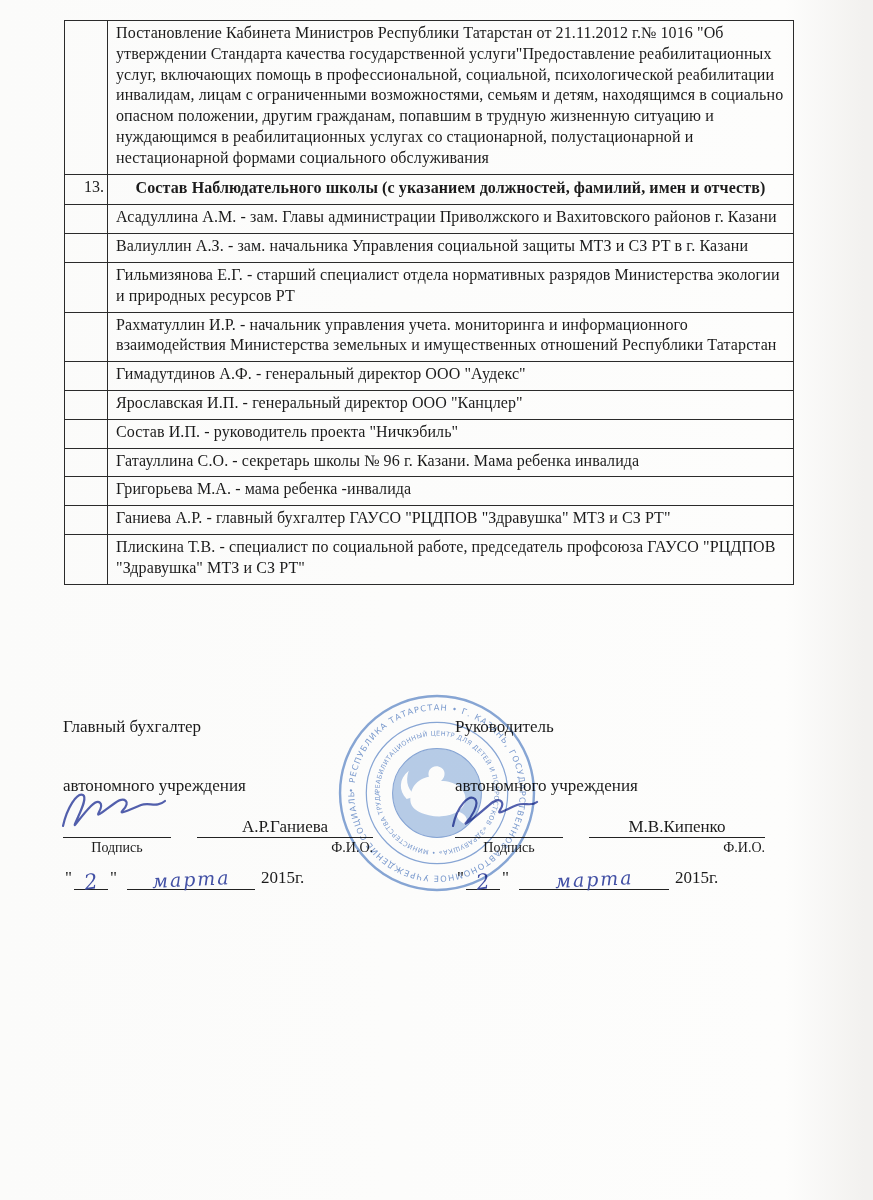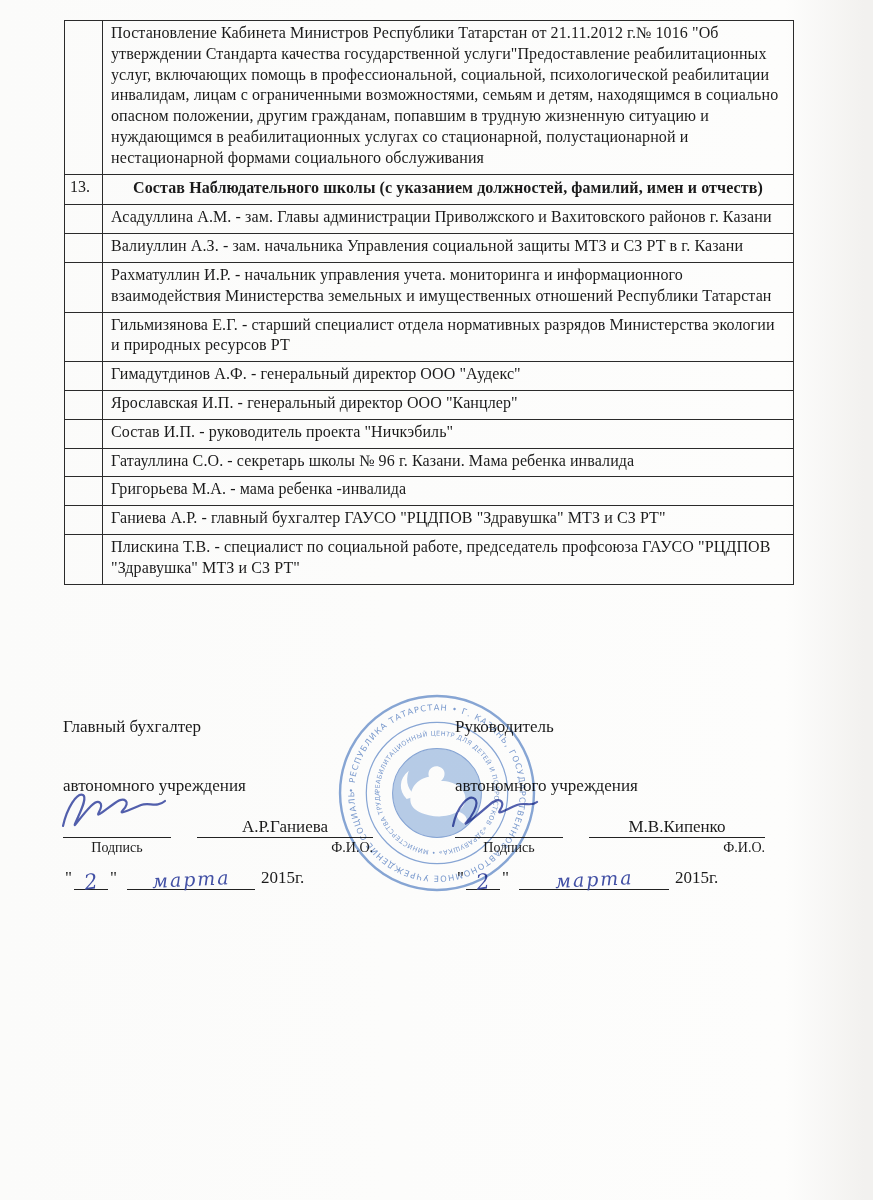--- a/index.html
+++ b/index.html
@@ -10,21 +10,21 @@
     position:relative; overflow:hidden; color:#1b1b1b;
   }
   .page { position:absolute; inset:0; }
 
   
   table.doc-table {
     position:absolute; left:64px; top:20px; width:730px;
     border-collapse:collapse; font-size:16px; line-height:1.3;
   }
   table.doc-table td { border:1.6px solid #2b2b2b; vertical-align:top; }
-  td.num { width:38px; padding:2px 3px 2px 5px; text-align:left; }
+  td.num { width:38px; padding:2px 3px 2px 19px; text-align:left; }
   td.txt { padding:2px 6px 5px 8px; text-align:left; letter-spacing:.1px; }
   tr.hdr td.txt { font-weight:bold; text-align:center; padding:3px 10px 6px 10px; }
 
   
   .sig-block { position:absolute; width:340px; font-size:17px; line-height:1.35; }
   .sig-block.left  { left:63px;  top:680px; }
   .sig-block.right { left:455px; top:680px; }
   .sig-title { display:block;margin-top:36px; }
   .sig-lines { display:flex; align-items:flex-end; margin-top:14px; position:relative; height:26px; }
   .u { border-bottom:1.6px solid #222; display:inline-block; }
@@ -83,26 +83,26 @@
           <td class="txt">Асадуллина А.М. - зам. Главы администрации Приволжского и Вахитовского районов г. Казани</td>
         </tr>
 
         <tr>
           <td class="num"></td>
           <td class="txt">Валиуллин А.З. - зам. начальника Управления социальной защиты МТЗ и СЗ РТ в г. Казани</td>
         </tr>
 
         <tr>
           <td class="num"></td>
+          <td class="txt">Гильмизянова Е.Г. - старший специалист отдела нормативных разрядов Министерства экологии и природных ресурсов РТ</td>
+        </tr>
+
+        <tr>
+          <td class="num"></td>
           <td class="txt">Рахматуллин И.Р. - начальник управления учета. мониторинга и информационного взаимодействия Министерства земельных и имущественных отношений Республики Татарстан</td>
-        </tr>
-
-        <tr>
-          <td class="num"></td>
-          <td class="txt">Гильмизянова Е.Г. - старший специалист отдела нормативных разрядов Министерства экологии и природных ресурсов РТ</td>
         </tr>
 
         <tr>
           <td class="num"></td>
           <td class="txt">Гимадутдинов А.Ф. - генеральный директор ООО "Аудекс"</td>
         </tr>
 
         <tr>
           <td class="num"></td>
           <td class="txt">Ярославская И.П. - генеральный директор ООО "Канцлер"</td>

